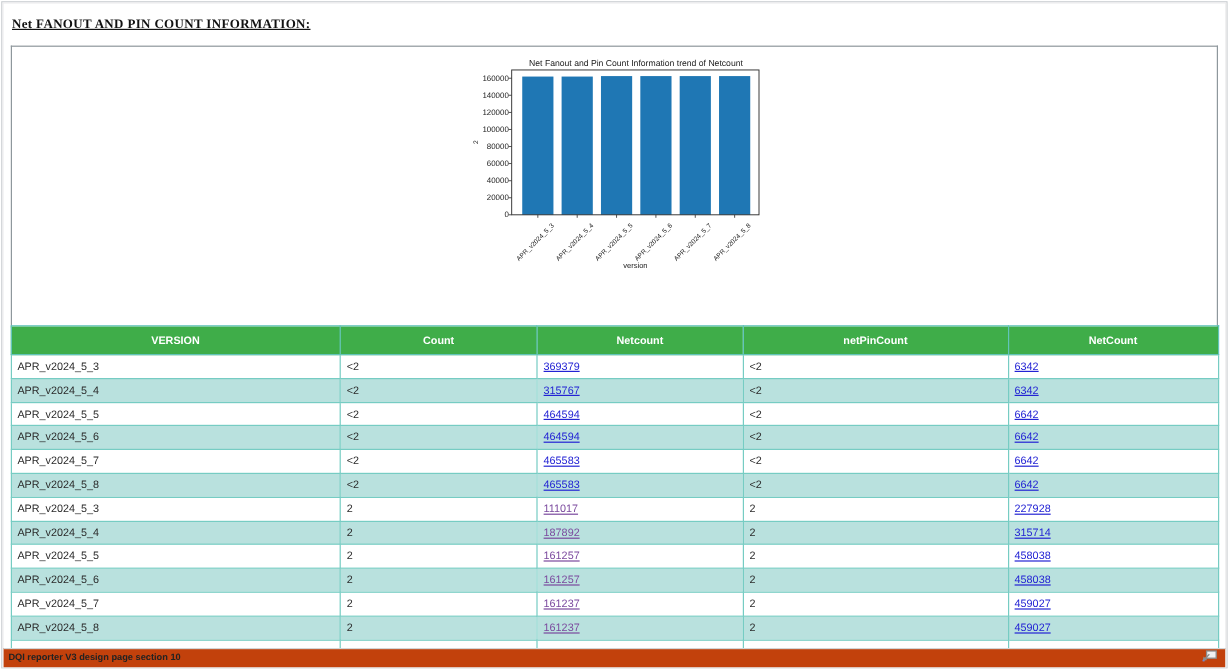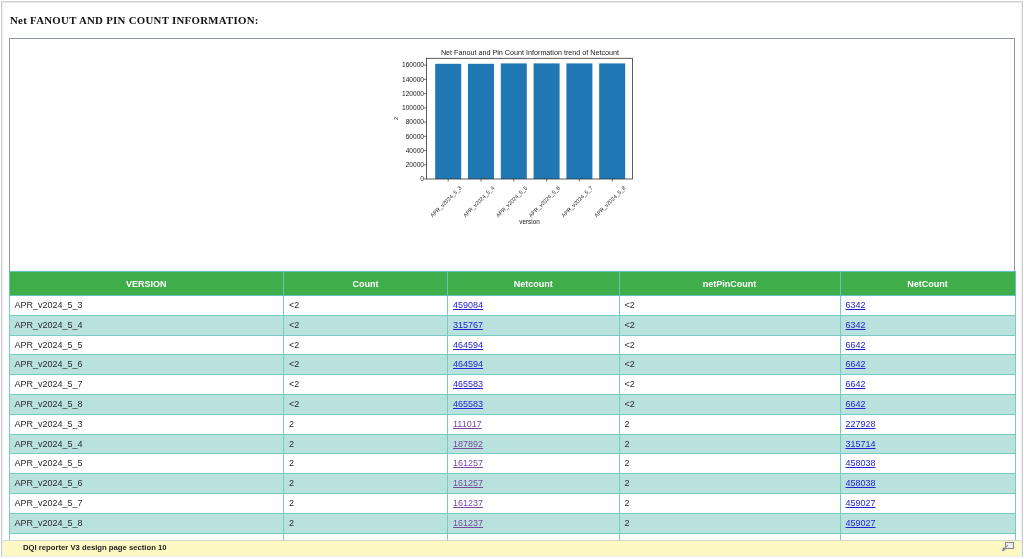--- a/index.html
+++ b/index.html
@@ -1,28 +1,28 @@
 <!DOCTYPE html>
 <html><head>
 <meta charset="utf-8">
 <style>
   html,body{margin:0;padding:0;width:1024px;height:559px;background:#ffffff;overflow:hidden;}
   #frame1{position:absolute;left:1px;top:1px;right:1px;bottom:2px;border:1px solid #caced1;background:#fff;}
   #frame2{position:absolute;left:2px;top:2px;right:2px;bottom:2px;border:1px solid #ededee;}
-  #title{position:absolute;left:10px;top:14px;font:bold 10.8px "Liberation Serif",serif;color:#111;letter-spacing:0.3px;}
+  #title{position:absolute;left:10px;top:14px;font:bold 10.8px "Liberation Serif",serif;color:#111;letter-spacing:0.3px;text-decoration:underline;}
   #box{position:absolute;left:9px;top:38px;width:1004px;height:234px;border:1px solid #8e979c;border-bottom:none;background:#fff;}
   #chart{position:absolute;left:392px;top:42px;}
   #tblwrap{position:absolute;left:8.5px;top:271px;width:1006px;}
   table{border-collapse:collapse;table-layout:fixed;width:1006px;font-family:"Liberation Sans",sans-serif;}
   th{background:#3fad49;color:#ffffff;font-size:9px;font-weight:bold;height:23px;border:1px solid #62c4ba;padding:0;text-align:center;}
   td{height:18.8px;line-height:18.8px;border:1px solid #76ccc3;padding:0 0 0 5px;color:#2b2b2b;font-size:9px;overflow:hidden;white-space:nowrap;}
   tr.alt td{background:#b9e1de;}
   a{color:#2323d4;}
   a.v{color:#7b4a9e;}
-  #footer{position:absolute;left:3px;right:3px;top:540px;height:14.5px;background:#fef9c3;border-top:1px solid #d2d5d7;font:bold 7.7px "Liberation Sans",sans-serif;color:#222;line-height:14px;padding-left:20px;z-index:5;}
+  #footer{position:absolute;left:3px;right:3px;top:540px;height:14.5px;background:#c2410c;border-top:1px solid #d2d5d7;font:bold 7.7px "Liberation Sans",sans-serif;color:#222;line-height:14px;padding-left:4px;z-index:5;}
   #fico{position:absolute;right:6px;top:0px;}
 </style>
 </head>
 <body>
 <div id="frame1"></div>
 <div id="frame2"></div>
 <div id="title">Net FANOUT AND PIN COUNT INFORMATION:</div>
 <div id="box"></div>
 <svg id="chart" width="260" height="190" viewBox="0 0 260 190">
   <text x="138" y="13" font-family="Liberation Sans,sans-serif" font-size="7.2" fill="#1a1a1a" text-anchor="middle">Net Fanout and Pin Count Information trend of Netcount</text>
@@ -93,21 +93,21 @@
         <tr>
           <th>VERSION</th>
           <th>Count</th>
           <th>Netcount</th>
           <th>netPinCount</th>
           <th>NetCount</th>
         </tr>
   <tr>
           <td>APR_v2024_5_3</td>
           <td>&lt;2</td>
-          <td><a href="#">459084</a></td>
+          <td><a href="#">369379</a></td>
           <td>&lt;2</td>
           <td><a href="#">6342</a></td>
         </tr>
   <tr class="alt">
           <td>APR_v2024_5_4</td>
           <td>&lt;2</td>
           <td><a href="#">315767</a></td>
           <td>&lt;2</td>
           <td><a href="#">6342</a></td>
         </tr>

